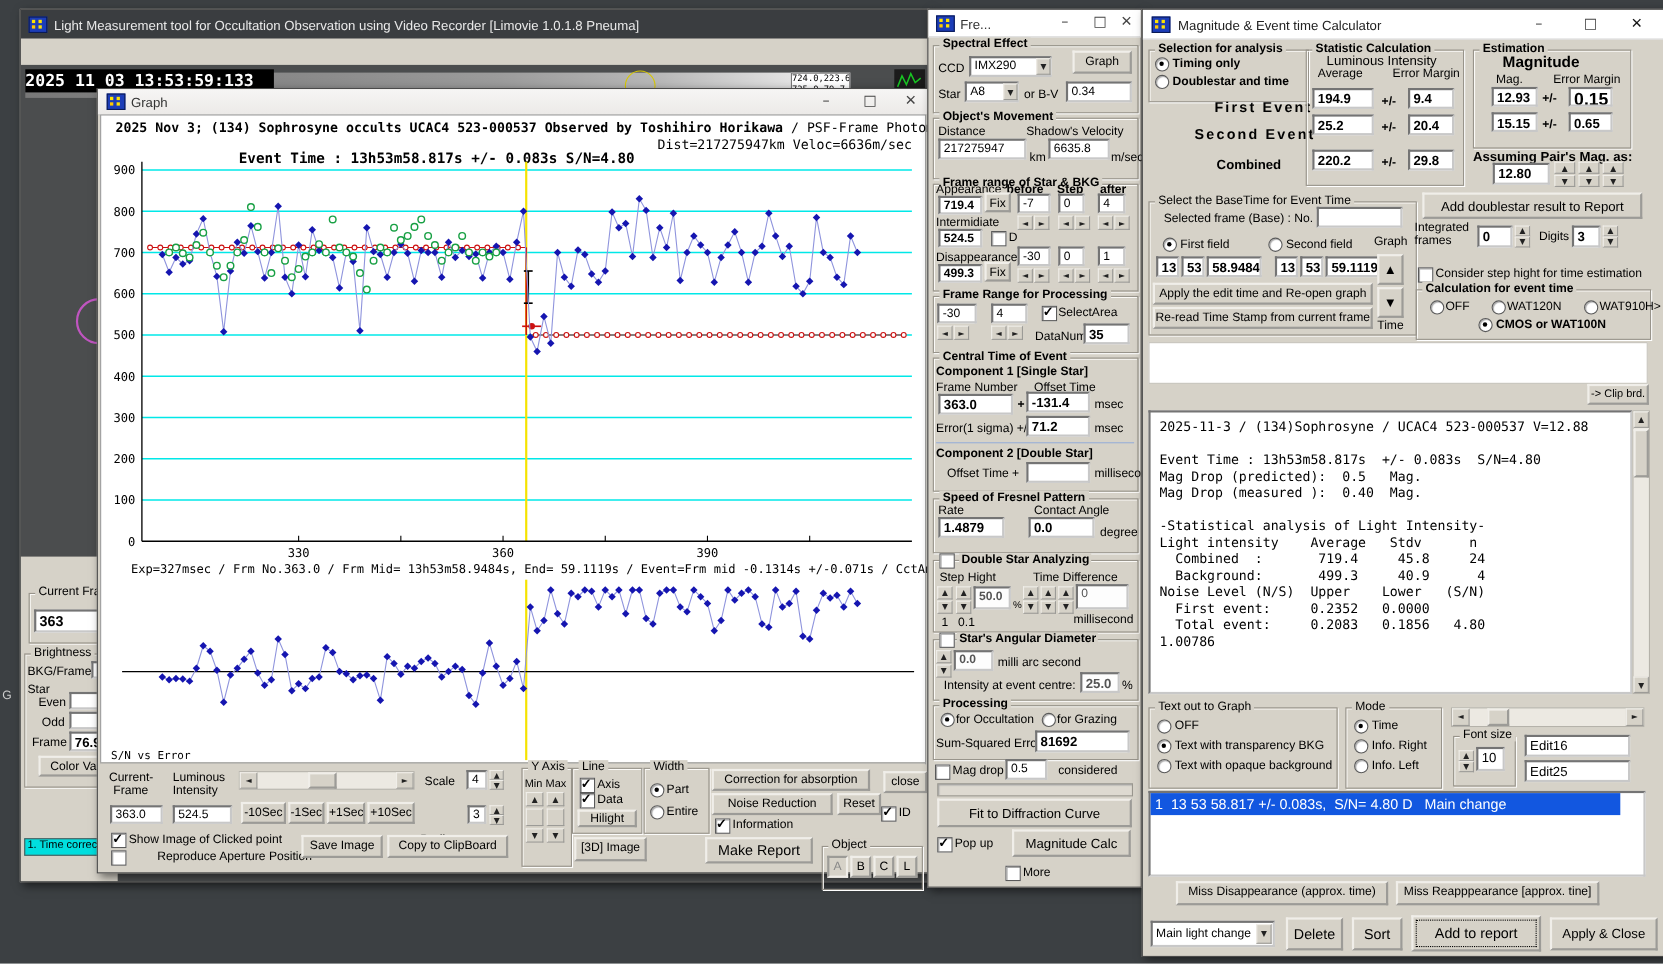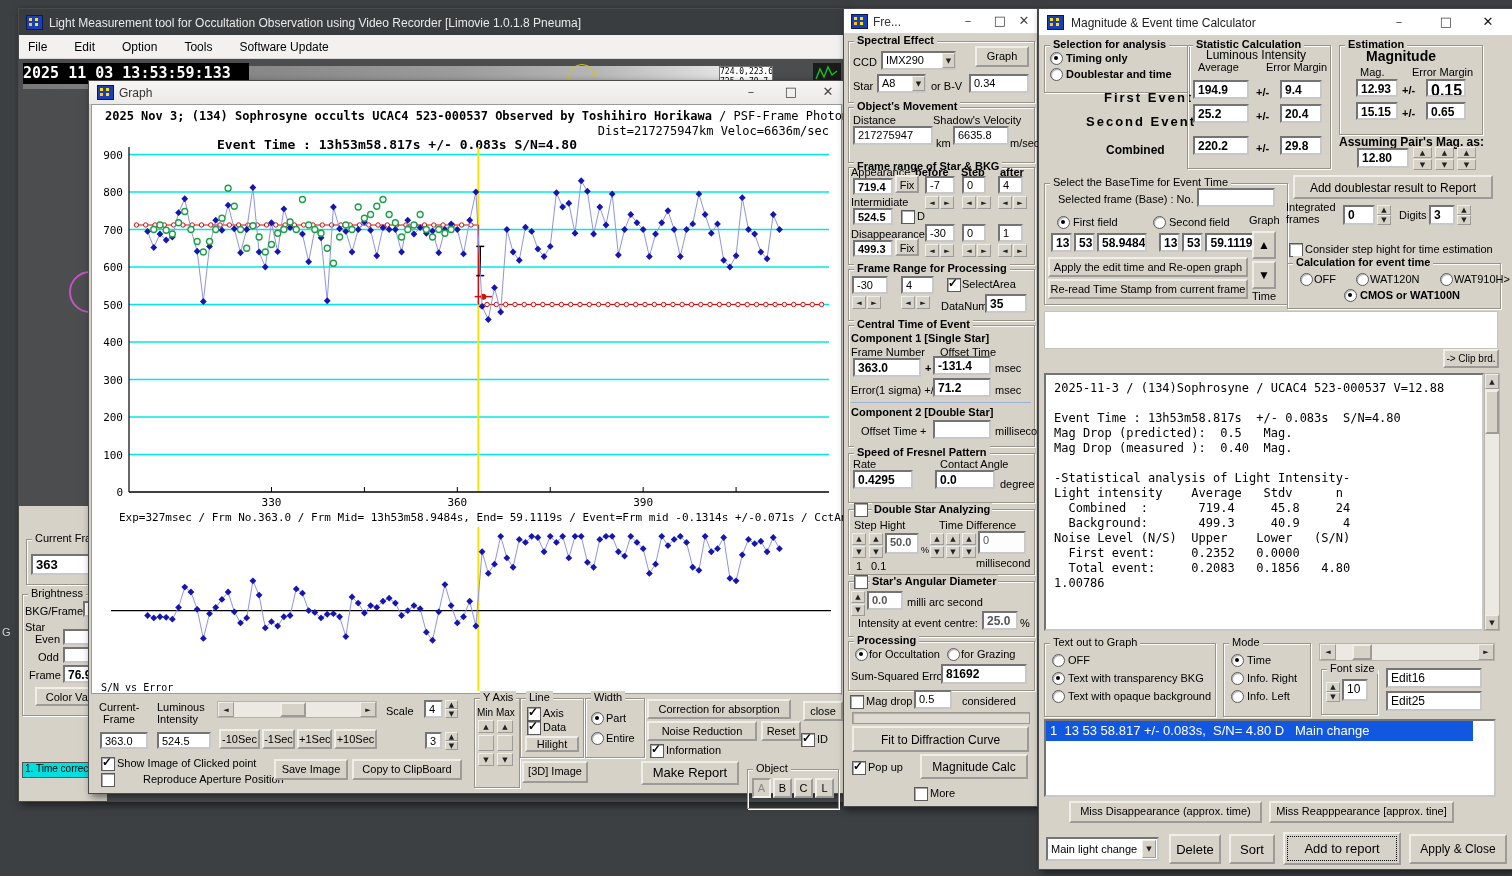--- a/index.html
+++ b/index.html
@@ -36,27 +36,20 @@
 </head>
 <body>
 
 <div id="desktop">
 <span class="t" style="left:2px;top:626px;color:#cfcfcf;">G</span>
 
 <div class="win" style="left:18px;top:8px;width:825px;height:792px;">
   <div class="a" style="left:0;top:0;width:100%;height:26px;background:#3a3d40;">
     <span class="ico" style="left:7px;top:6px;"></span>
     <span class="t" style="left:30px;top:7px;font-size:12px;color:#e9e9e9;">Light Measurement tool for Occultation Observation using Video Recorder [Limovie 1.0.1.8 Pneuma]</span>
-  </div>
-  <div class="a" style="left:0;top:26px;width:100%;height:23px;background:#f2f1f0;border-bottom:1px solid #d8d8d8;display:flex;gap:27px;padding-left:9px;align-items:center;">
-    <span style="font-size:12px;">File</span>
-    <span style="font-size:12px;">Edit</span>
-    <span style="font-size:12px;">Option</span>
-    <span style="font-size:12px;">Tools</span>
-    <span style="font-size:12px;">Software Update</span>
   </div>
   <div class="a" style="left:0;top:50px;width:825px;height:742px;background:#4b4d4e;">
     <div class="a" style="left:4px;top:7px;width:722px;height:23px;background:linear-gradient(90deg,#787878 0%,#8a8a8a 35%,#9c9c9c 60%,#b8b8b8 80%,#dcdcdc 94%,#ececec 100%);"></div>
     <div class="a" style="left:549px;top:5px;width:26px;height:26px;border:1.5px solid #d8c800;border-radius:50%;"></div>
     <div class="a mono" style="left:4px;top:4px;width:226px;height:20px;background:#000;color:#fff;font:bold 15px 'DejaVu Sans Mono',monospace;padding-top:1px;">2025 11 03 13:53:59:133</div>
     <div class="a mono" style="left:700px;top:7px;width:52px;height:22px;background:#fff;border:1px solid #777;font-size:8px;line-height:10px;color:#000;overflow:hidden;">
       <span>724.0,223.6,""</span><br>
       <span>725.0,79.7,"",</span>
     </div>
     <div class="a" style="left:794px;top:4px;width:28px;height:20px;background:#1b1b1b;">
@@ -652,21 +645,21 @@
     <span class="t tb" style="left:2px;top:80px;">Component 2   [Double Star]</span>
     <span class="t" style="left:12px;top:99px;">Offset Time   +</span>
     <div class="fld" style="left:84px;top:94px;width:58px;height:19px;"></div>
     <span class="t" style="left:146px;top:99px;">millisecond</span>
   </div>
 
   <div class="grp" style="left:4px;top:444px;width:185px;height:48px;">
     <span class="lbl">Speed of Fresnel Pattern</span>
     <span class="t" style="left:4px;top:4px;">Rate</span>
     <span class="t" style="left:91px;top:4px;">Contact Angle</span>
-    <div class="fld b" style="left:4px;top:16px;width:60px;height:19px;font-size:12px;">0.4295</div>
+    <div class="fld b" style="left:4px;top:16px;width:60px;height:19px;font-size:12px;">1.4879</div>
     <div class="fld b" style="left:86px;top:16px;width:60px;height:19px;font-size:12px;">0.0</div>
     <span class="t" style="left:151px;top:24px;">degree</span>
   </div>
 
   <div class="grp" style="left:4px;top:500px;width:185px;height:64px;"></div>
   <span class="cb" style="left:10px;top:494px;"></span>
   <span class="t tb" style="left:28px;top:494px;background:#d6d2c8;padding:0 2px;">Double Star Analyzing</span>
   <span class="t" style="left:10px;top:510px;">Step Hight</span>
   <span class="t" style="left:95px;top:510px;">Time Difference</span>
   <div class="sp" style="left:8px;top:524px;width:14px;height:12px;line-height:11px;">▲</div>

